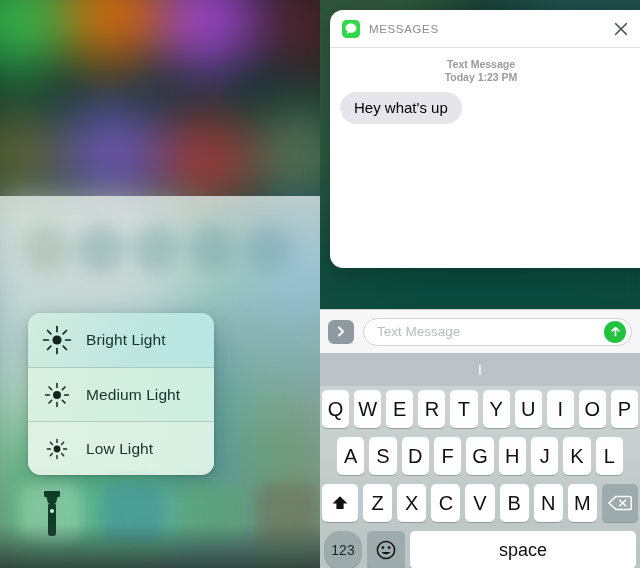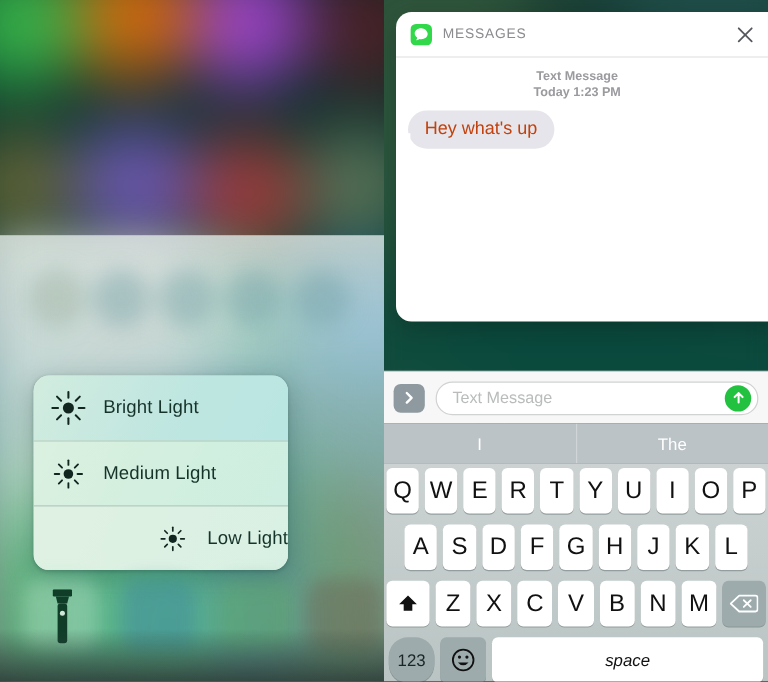--- a/index.html
+++ b/index.html
@@ -82,33 +82,33 @@
   .flash-icon{
     position:absolute; left:42px; top:9px; width:20px; height:46px; filter:none;
   }
   .left-bottom-fade{
     position:absolute; left:0; bottom:0; width:320px; height:44px;
     background:linear-gradient(180deg, rgba(60,80,72,0) 0%, rgba(48,66,60,.55) 60%, rgba(40,56,52,.8) 100%);
   }
 
   
   .peek-menu{
-    position:absolute; left:28px; top:313px; width:212px; border-radius:13px;
+    position:absolute; left:28px; top:313px; width:186px; border-radius:13px;
     overflow:hidden;
     box-shadow:0 6px 22px rgba(20,50,45,.30), 0 1px 3px rgba(20,50,45,.22);
     background:linear-gradient(135deg,#d9f0e4 0%,#cdeae0 40%,#d6efe2 100%);
   }
   .peek-item{
     position:relative; height:54px; display:flex; align-items:center;
     padding-left:14px; gap:14px;
   }
   .peek-item + .peek-item{ border-top:1px solid rgba(120,150,140,.42); }
   .peek-item:nth-child(1){ background:linear-gradient(115deg,#d2ecdf 0%,#bfe6e0 55%,#b9e6e2 100%); }
   .peek-item:nth-child(2){ background:linear-gradient(115deg,#dbf0e0 0%,#d2efdf 55%,#cdeee1 100%); }
-  .peek-item:nth-child(3){ background:linear-gradient(115deg,#dff1e2 0%,#dcf1e3 55%,#d8f0e4 100%);justify-content:flex-end; }
+  .peek-item:nth-child(3){ background:linear-gradient(115deg,#dff1e2 0%,#dcf1e3 55%,#d8f0e4 100%); }
   .peek-label{
     font-size:15.5px; color:#16332a; letter-spacing:.1px; white-space:nowrap;
   }
   .sun{ position:relative; width:30px; height:30px; flex:none; }
   .sun svg{ display:block; }
 
   
   .right-panel{
     position:absolute; left:320px; top:0; width:320px; height:568px; overflow:hidden;padding-left:13px;
   }
@@ -140,21 +140,21 @@
     width:16px; height:16px; cursor:pointer;
   }
   .notif-body{ position:relative; padding-top:10px; }
   .msg-meta{
     text-align:center; font-size:10.5px; line-height:12.5px; color:#9a9a9f;
     font-weight:bold; padding-right:18px;
   }
   .bubble-wrap{ padding:9px 0 0 10px; }
   .bubble{
     display:inline-block; position:relative;
-    background:#e6e5eb; color:#c2410c; border-radius:16px;
+    background:#e6e5eb; color:#000000; border-radius:16px;
     padding:7px 14px 8px; font-size:15px; line-height:17px; max-width:230px;
   }
   .bubble:after{
     content:""; position:absolute; left:-4px; bottom:0; width:13px; height:15px;
     background:#e6e5eb; border-bottom-right-radius:14px; z-index:-1;
   }
   .bubble:before{
     content:""; position:absolute; left:-7px; bottom:0; width:9px; height:13px;
     background:#fff; border-bottom-right-radius:10px; z-index:0;
   }
@@ -203,21 +203,21 @@
   .kb-row.r3{ padding:0 0; gap:5px; }
   .kb-row.r4{ gap:5px; margin-bottom:0; padding:0 2px; }
   .key{
     height:38px; border-radius:5px; background:#fff;
     box-shadow:0 1px 0 rgba(110,120,120,.55);
     display:flex; align-items:center; justify-content:center;
     font-size:20px; color:#111; flex:1; min-width:0;
   }
   .key.dark{ background:#9dabac; box-shadow:0 1px 0 rgba(105,118,118,.6); }
   .key.wide{ flex:0 0 36px; }
-  .key.space{ flex:1; font-size:14px;font-style:italic; }
+  .key.space{ flex:1; font-size:18px; }
   .key.ret{ flex:0 0 72px; font-size:14.5px; background:#9dabac; color:#1b2526;
             box-shadow:0 1px 0 rgba(105,118,118,.6); }
   .key.num{ flex:0 0 38px; font-size:14px; background:#9dabac; color:#1b2526;
             box-shadow:0 1px 0 rgba(105,118,118,.6);border-radius:16px; }
   .key.emoji{ flex:0 0 38px; background:#9dabac; box-shadow:0 1px 0 rgba(105,118,118,.6); }
   .key svg{ display:block; }
 </style>
 </head>
 <body>
 
@@ -356,21 +356,20 @@
         <span class="send-btn">
           <svg width="13" height="13" viewBox="0 0 13 13">
             <path d="M6.5 2.6 L6.5 10.4 M3.2 5.9 L6.5 2.6 L9.8 5.9" fill="none" stroke="#fff" stroke-width="1.7" stroke-linecap="round" stroke-linejoin="round"></path>
           </svg>
         </span>
       </span>
     </div>
 
     <div class="pred-bar">
       <span class="pred">I</span>
-      <span class="pred">The</span>
     </div>
 
     <div class="kb">
       <div class="kb-row r1">
         <span class="key">Q</span>
         <span class="key">W</span>
         <span class="key">E</span>
         <span class="key">R</span>
         <span class="key">T</span>
         <span class="key">Y</span>

